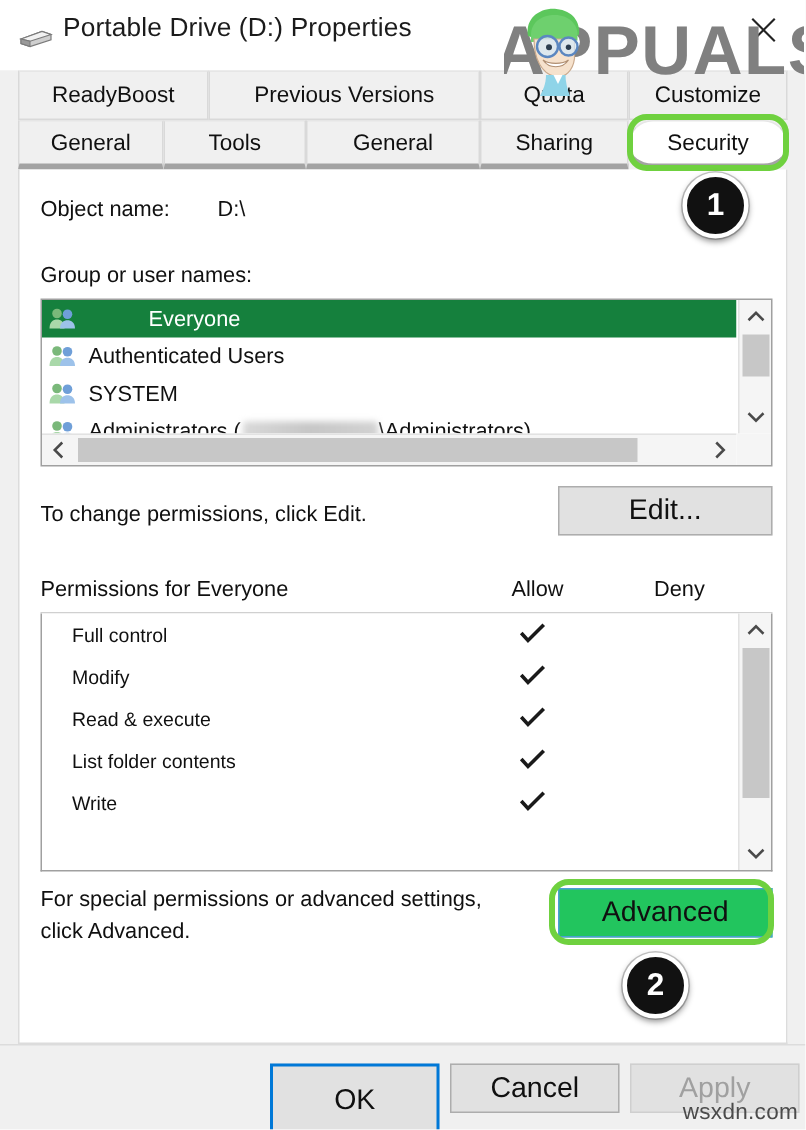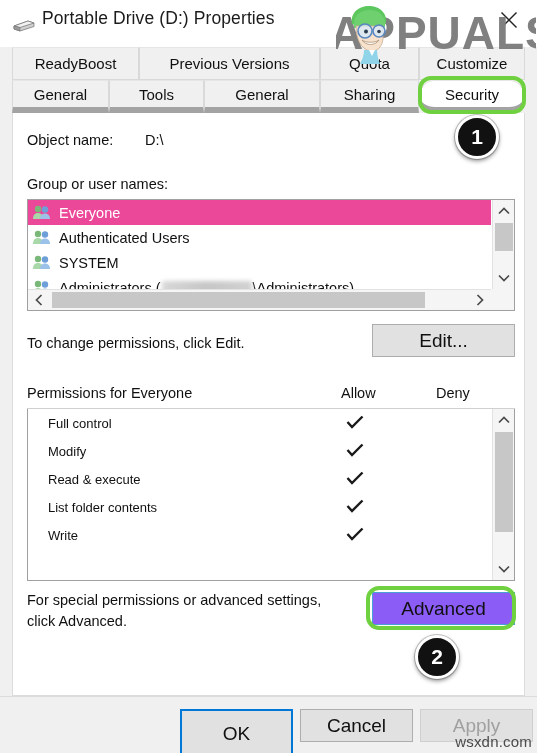--- a/index.html
+++ b/index.html
@@ -54,21 +54,21 @@
     font-size: 15px; color: #101010;
     cursor: default; white-space: nowrap;
   }
   .tab.active {
     background: #ffffff;
     border-bottom: 1px solid #ffffff;
     z-index: 4;
     border-radius: 16px;
   }
   .tabrow.row1 .tab { border-bottom: 1px solid #d9d9d9; }
-  .tabrow.row2 .tab { border-bottom: 6px solid #a3a3a3; justify-content: center; }
+  .tabrow.row2 .tab { border-bottom: 4px solid #a3a3a3; justify-content: center; }
 
   
   .panel {
     position: absolute; left: 12px; top: 113px;
     width: 513px; height: 583px;
     background: #ffffff;
     border: 1px solid #dcdcdc;
     border-top: none;
   }
   .panel-inner { position: absolute; left: 0; top: 0; width: 100%; height: 100%; }
@@ -86,21 +86,21 @@
   .group-list { left: 14px; top: 86px; width: 488px; height: 112px; }
   .grp-items {
     position: absolute; left: 0; top: 0; right: 23px; bottom: 21px;
     overflow: hidden;
   }
   .grp-row {
     height: 25px; display: flex; align-items: center;
     padding-left: 4px; font-size: 14.5px; color: #101010;
     white-space: nowrap;
   }
-  .grp-row.sel { background: #ec4899; color: #ffffff; }
+  .grp-row.sel { background: #15803d; color: #ffffff; gap: 40px; }
   .grp-icon { width: 20px; height: 17px; margin-right: 7px; flex: 0 0 auto; }
   .redact {
     display: inline-block; width: 90px; height: 13px;
     background: linear-gradient(90deg,#d8d8d8,#c6c6c6,#d2d2d2);
     filter: blur(2.2px);
     vertical-align: middle; margin: 0 1px;
     border-radius: 2px;
   }
 
   
@@ -147,21 +147,21 @@
     border: 1px solid #adadad;
     font-size: 19px; color: #101010;
     display: flex; align-items: center; justify-content: center;
     cursor: pointer; font-family: "Liberation Sans", sans-serif;
   }
   .btn.default-focus {
     background: #e1e1e1;
     border: 2px solid #0078d7;
   }
   .btn.disabled { color: #a0a0a0; background: #e1e1e1; border-color: #cfcfcf; }
-  .btn.hot { background: #8b5cf6; border: 1px solid #4a9fd4; }
+  .btn.hot { background: #22c55e; border: 1px solid #4a9fd4; }
 
   
   .perm-head { position: absolute; left: 14px; top: 272px; width: 488px; }
   .perm-head .hl { position: absolute; font-size: 14.5px; color: #101010; white-space: nowrap; }
   .perm-rule {
     position: absolute; left: 14px; top: 295px; width: 488px; height: 1px;
     background: #d0d0d0;
   }
   .perm-list { left: 14px; top: 296px; width: 488px; height: 172px; border-top: none; }
   .perm-body { position: absolute; left: 0; top: 0; right: 23px; bottom: 0; overflow: hidden; }

